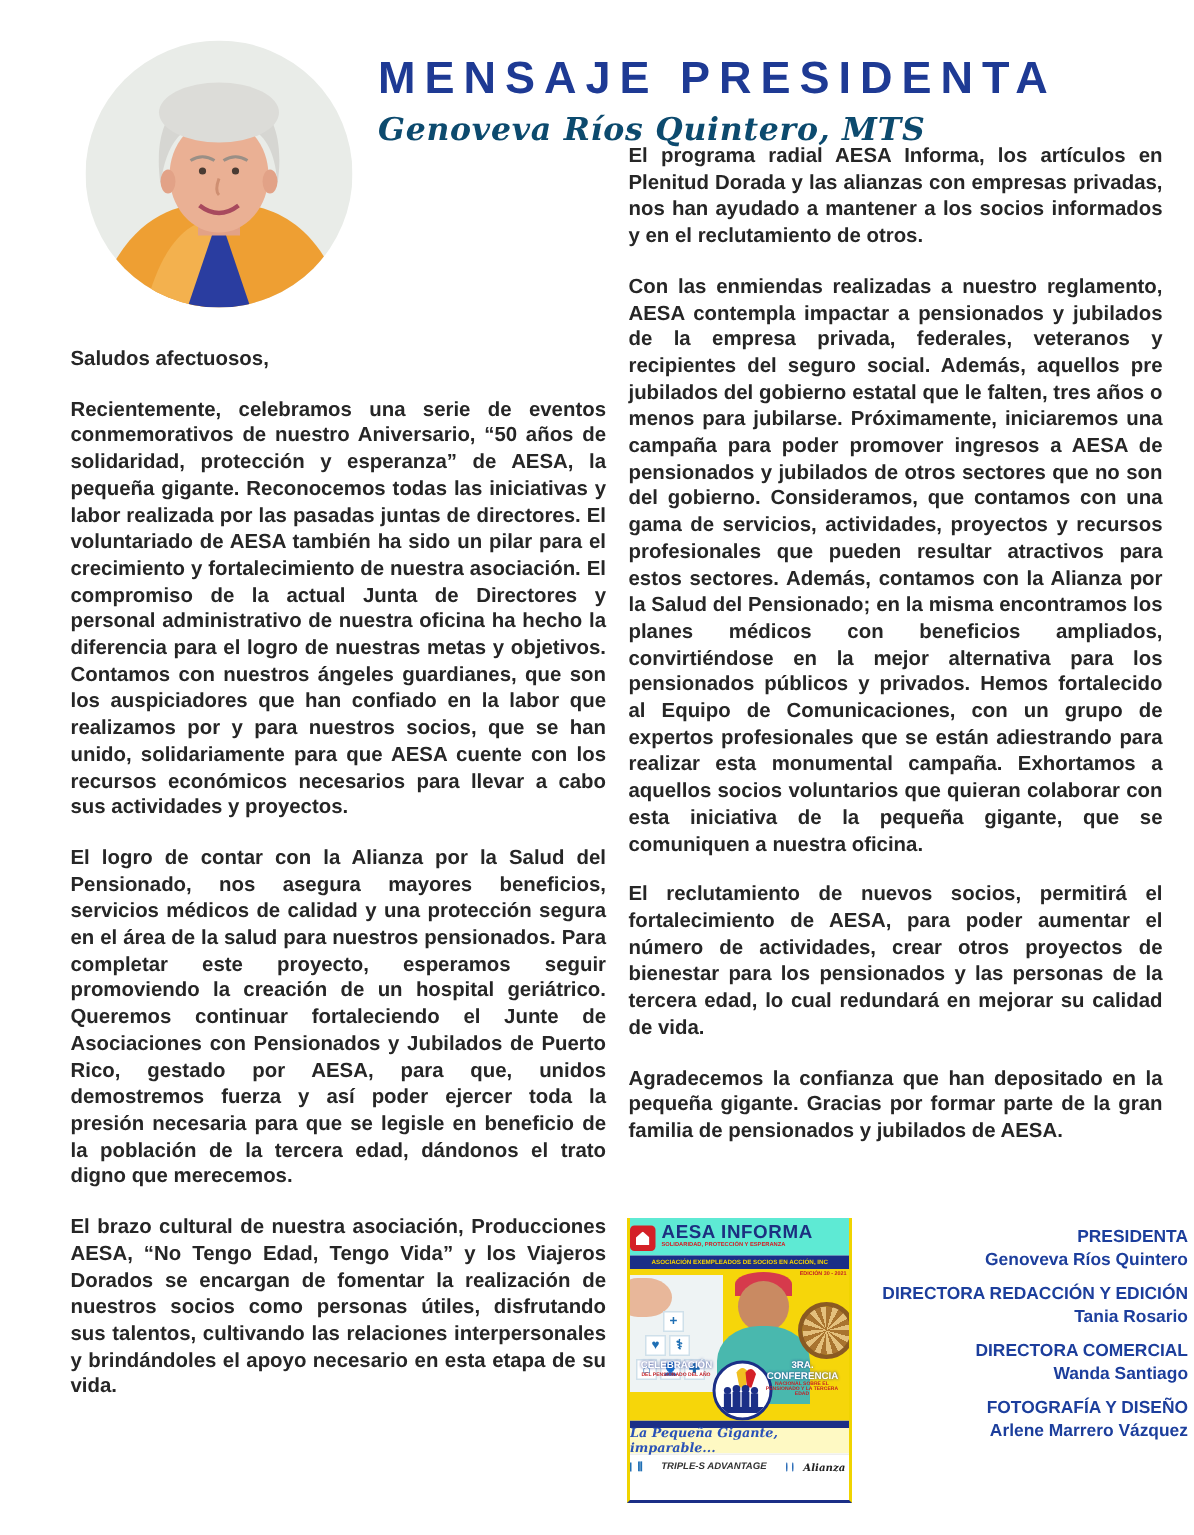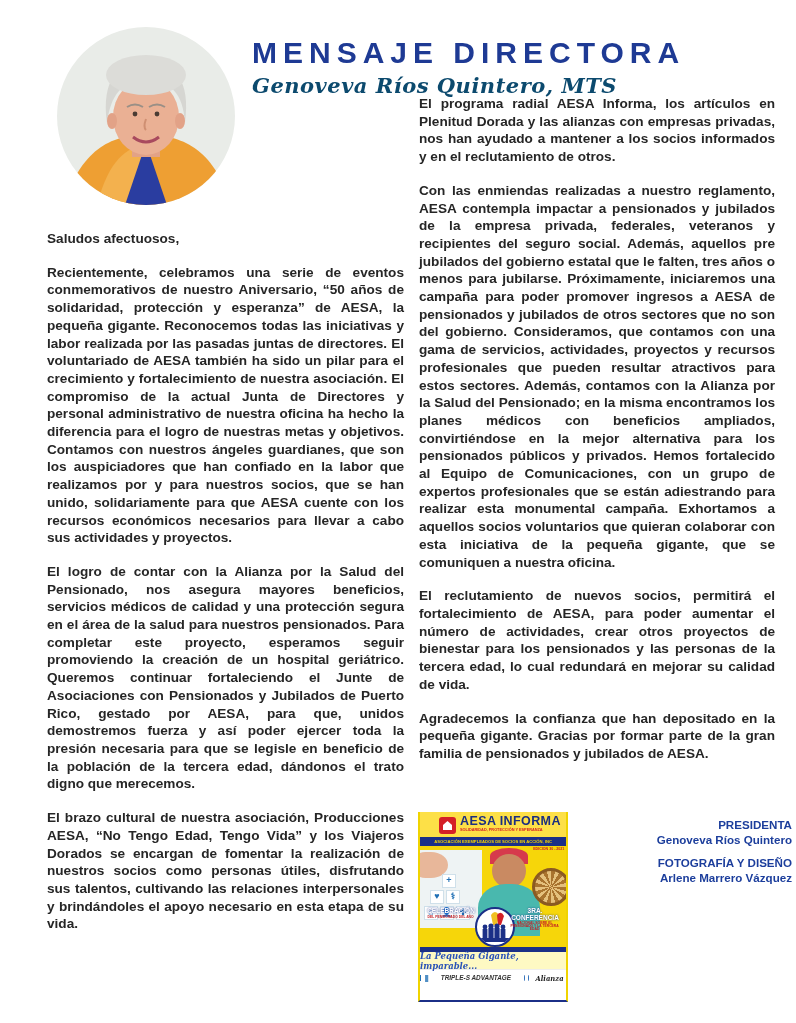--- a/index.html
+++ b/index.html
@@ -24,21 +24,21 @@
   
   .credits{position:absolute;left:570px;top:818px;width:222px;text-align:right;color:#1c3e9c;}
   .credit{margin-bottom:9px;}
   .credit-title{font-weight:700;font-size:11.6px;line-height:14.5px;}
   .credit-name{font-weight:700;font-size:11.6px;line-height:14.5px;}
 
   
   .flyer{position:absolute;left:418px;top:812px;width:150px;height:190px;background:#fff;
          border-left:2px solid #f0d400;border-right:2px solid #f0d400;border-bottom:2px solid #1b2f87;
          box-sizing:border-box;overflow:hidden;}
-  .flyer-header{height:25px;background:#fde047;display:flex;align-items:center;padding:2px 4px 0 19px;box-sizing:border-box;}
+  .flyer-header{height:25px;background:#5eead4;display:flex;align-items:center;padding:2px 4px 0 0;box-sizing:border-box;}
   .flyer-logo{width:17px;height:17px;background:#d42027;border-radius:3px;position:relative;flex:0 0 auto;margin-right:4px;}
   .flyer-logo:before{content:"";position:absolute;left:4px;top:4px;width:9px;height:9px;
                      background:#ffffff;clip-path:polygon(50% 0,100% 45%,100% 100%,0 100%,0 45%);}
   .flyer-titlebox{flex:1;line-height:1;}
   .flyer-title{font-weight:800;font-size:12.5px;color:#1c2f80;letter-spacing:.4px;white-space:nowrap;}
   .flyer-tagline{font-size:8px;transform:scale(.48);transform-origin:left top;color:#d42027;
                  font-weight:700;white-space:nowrap;width:200%;}
   .flyer-bluebar{height:9px;background:#1b2f87;display:flex;align-items:center;justify-content:center;overflow:hidden;}
   .flyer-banner{font-size:8px;transform:scale(.52);color:#f4d200;font-weight:700;white-space:nowrap;}
   .flyer-main{position:relative;height:101px;background:#f6d60a;overflow:hidden;}
@@ -104,21 +104,21 @@
         <circle cx="78" cy="87" r="2.4" fill="#4a3b33"></circle>
         <circle cx="100" cy="87" r="2.4" fill="#4a3b33"></circle>
 
         <path d="M89,92 q-3,8 0,11" stroke="#cf8f72" stroke-width="2" fill="none"></path>
         <path d="M76,110 q13,10 26,0" stroke="#a84a5e" stroke-width="3" fill="none"></path>
       </g>
     </svg>
   </div>
 
   <div class="header">
-    <div class="page-title">MENSAJE DIRECTORA</div>
+    <div class="page-title">MENSAJE PRESIDENTA</div>
     <div class="page-subtitle">Genoveva Ríos Quintero, MTS</div>
   </div>
 
   <div class="col col-left">
     <p>Saludos afectuosos,</p>
     <p>Recientemente, celebramos una serie de eventos conmemorativos de nuestro Aniversario, “50 años de solidaridad, protección y esperanza” de AESA, la pequeña gigante. Reconocemos todas las iniciativas y labor realizada por las pasadas juntas de directores. El voluntariado de AESA también ha sido un pilar para el crecimiento y fortalecimiento de nuestra asociación. El compromiso de la actual Junta de Directores y personal administrativo de nuestra oficina ha hecho la diferencia para el logro de nuestras metas y objetivos. Contamos con nuestros ángeles guardianes, que son los auspiciadores que han confiado en la labor que realizamos por y para nuestros socios, que se han unido, solidariamente para que AESA cuente con los recursos económicos necesarios para llevar a cabo sus actividades y proyectos.</p>
     <p>El logro de contar con la Alianza por la Salud del Pensionado, nos asegura mayores beneficios, servicios médicos de calidad y una protección segura en el área de la salud para nuestros pensionados. Para completar este proyecto, esperamos seguir promoviendo la creación de un hospital geriátrico. Queremos continuar fortaleciendo el Junte de Asociaciones con Pensionados y Jubilados de Puerto Rico, gestado por AESA, para que, unidos demostremos fuerza y así poder ejercer toda la presión necesaria para que se legisle en beneficio de la población de la tercera edad, dándonos el trato digno que merecemos.</p>
     <p>El brazo cultural de nuestra asociación, Producciones AESA, “No Tengo Edad, Tengo Vida” y los Viajeros Dorados se encargan de fomentar la realización de nuestros socios como personas útiles, disfrutando sus talentos, cultivando las relaciones interpersonales y brindándoles el apoyo necesario en esta etapa de su vida.</p>
   </div>
 
@@ -194,18 +194,26 @@
       <span class="sp-serif">Alianza</span>
     </div>
   </div>
 
   <div class="credits">
     <div class="credit">
       <div class="credit-title">PRESIDENTA</div>
       <div class="credit-name">Genoveva Ríos Quintero</div>
     </div>
     <div class="credit">
+      <div class="credit-title">DIRECTORA REDACCIÓN Y EDICIÓN</div>
+      <div class="credit-name">Tania Rosario</div>
+    </div>
+    <div class="credit">
+      <div class="credit-title">DIRECTORA COMERCIAL</div>
+      <div class="credit-name">Wanda Santiago</div>
+    </div>
+    <div class="credit">
       <div class="credit-title">FOTOGRAFÍA Y DISEÑO</div>
       <div class="credit-name">Arlene Marrero Vázquez</div>
     </div>
   </div>
 
 </div>
 
 </body></html>

